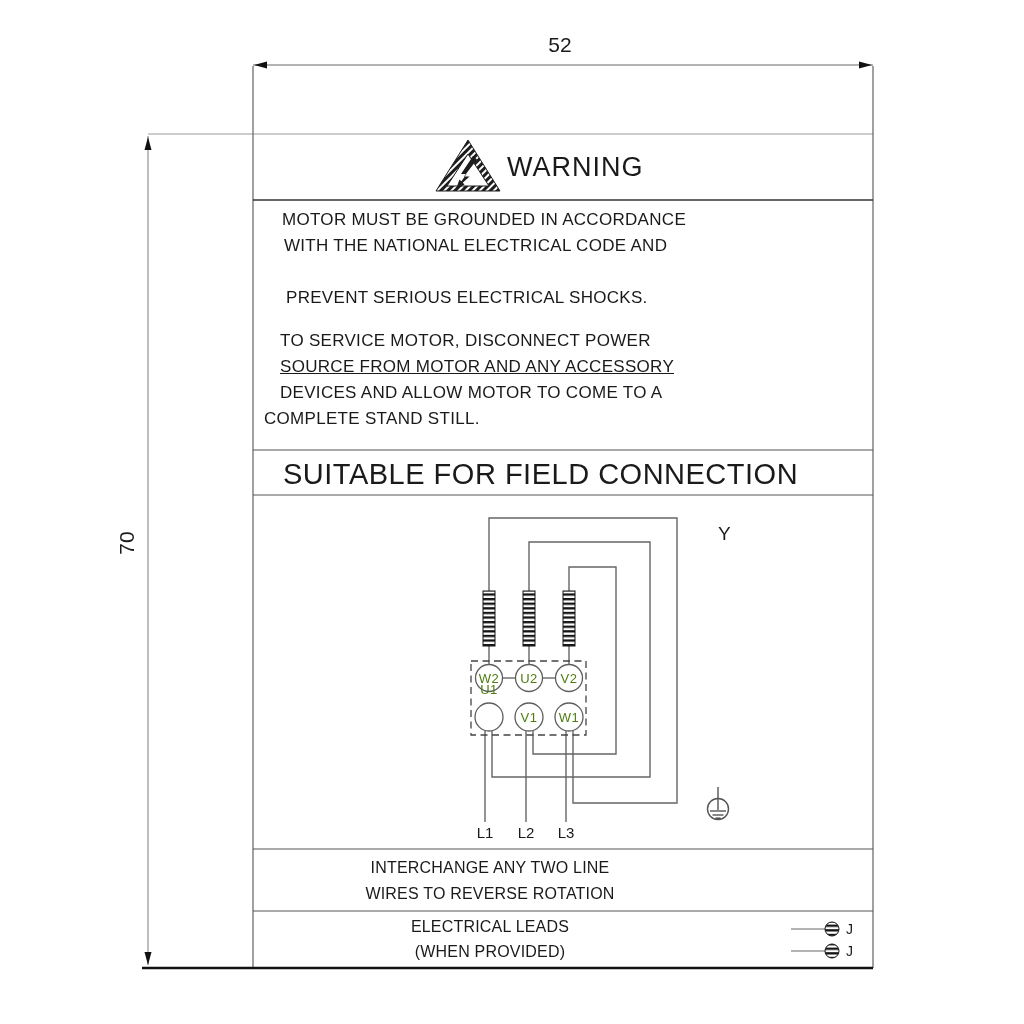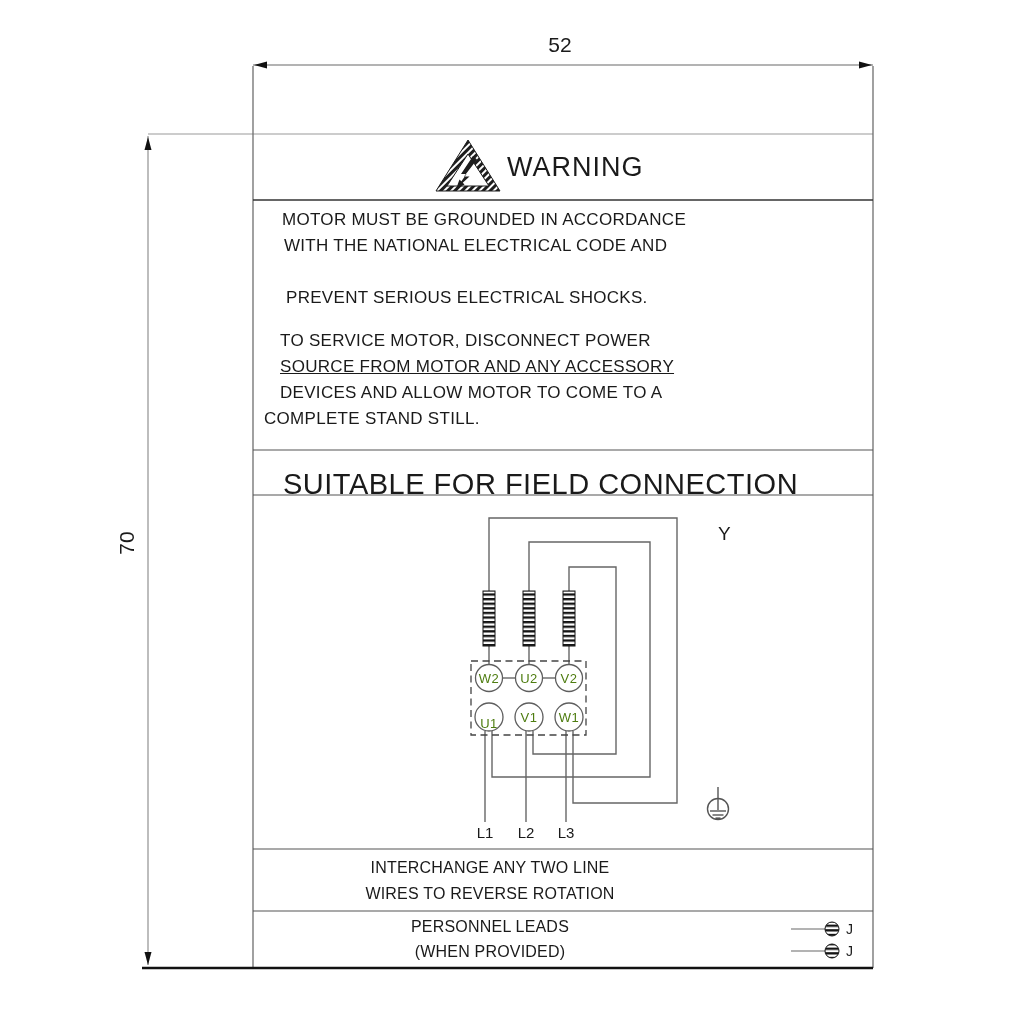--- a/index.html
+++ b/index.html
@@ -126,36 +126,36 @@
   <div class="txt warn-title" style="left:507px;top:152px;">WARNING</div>
 
   <div class="txt body-line" style="left:282px;top:210px;">MOTOR MUST BE GROUNDED IN ACCORDANCE</div>
   <div class="txt body-line" style="left:284px;top:236px;">WITH THE NATIONAL ELECTRICAL CODE AND</div>
   <div class="txt body-line" style="left:286px;top:288px;">PREVENT SERIOUS ELECTRICAL SHOCKS.</div>
   <div class="txt body-line" style="left:280px;top:331px;">TO SERVICE MOTOR, DISCONNECT POWER</div>
   <div class="txt body-line" style="left:280px;top:357px;text-decoration:underline;">SOURCE FROM MOTOR AND ANY ACCESSORY</div>
   <div class="txt body-line" style="left:280px;top:383px;">DEVICES AND ALLOW MOTOR TO COME TO A</div>
   <div class="txt body-line" style="left:264px;top:409px;">COMPLETE STAND STILL.</div>
 
-  <div class="txt suitable" style="left:283px;top:468px;width:512px;">SUITABLE FOR FIELD CONNECTION</div>
+  <div class="txt suitable" style="left:283px;top:458px;width:512px;">SUITABLE FOR FIELD CONNECTION</div>
 
   <div class="txt ylabel" style="left:718px;top:523px;">Y</div>
 
   <div class="txt tlabel" style="left:472px;top:671px;">W2</div>
   <div class="txt tlabel" style="left:512px;top:671px;">U2</div>
   <div class="txt tlabel" style="left:552px;top:671px;">V2</div>
-  <div class="txt tlabel" style="left:472px;top:716px;">U1</div>
+  <div class="txt tlabel" style="left:472px;top:682px;">U1</div>
   <div class="txt tlabel" style="left:512px;top:710px;">V1</div>
   <div class="txt tlabel" style="left:552px;top:710px;">W1</div>
 
   <div class="txt llabel" style="left:468px;top:824px;">L1</div>
   <div class="txt llabel" style="left:509px;top:824px;">L2</div>
   <div class="txt llabel" style="left:549px;top:824px;">L3</div>
 
   <div class="txt note-line" style="left:290px;top:859px;width:400px;">INTERCHANGE ANY TWO LINE</div>
   <div class="txt note-line" style="left:290px;top:885px;width:400px;">WIRES TO REVERSE ROTATION</div>
 
-  <div class="txt note-line" style="left:290px;top:918px;width:400px;">PERSONNEL LEADS</div>
+  <div class="txt note-line" style="left:290px;top:918px;width:400px;">ELECTRICAL LEADS</div>
   <div class="txt note-line" style="left:290px;top:943px;width:400px;">(WHEN PROVIDED)</div>
   <div class="txt jlabel" style="left:846px;top:921px;">J</div>
   <div class="txt jlabel" style="left:846px;top:943px;">J</div>
 
 </div>
 
 </body></html>

